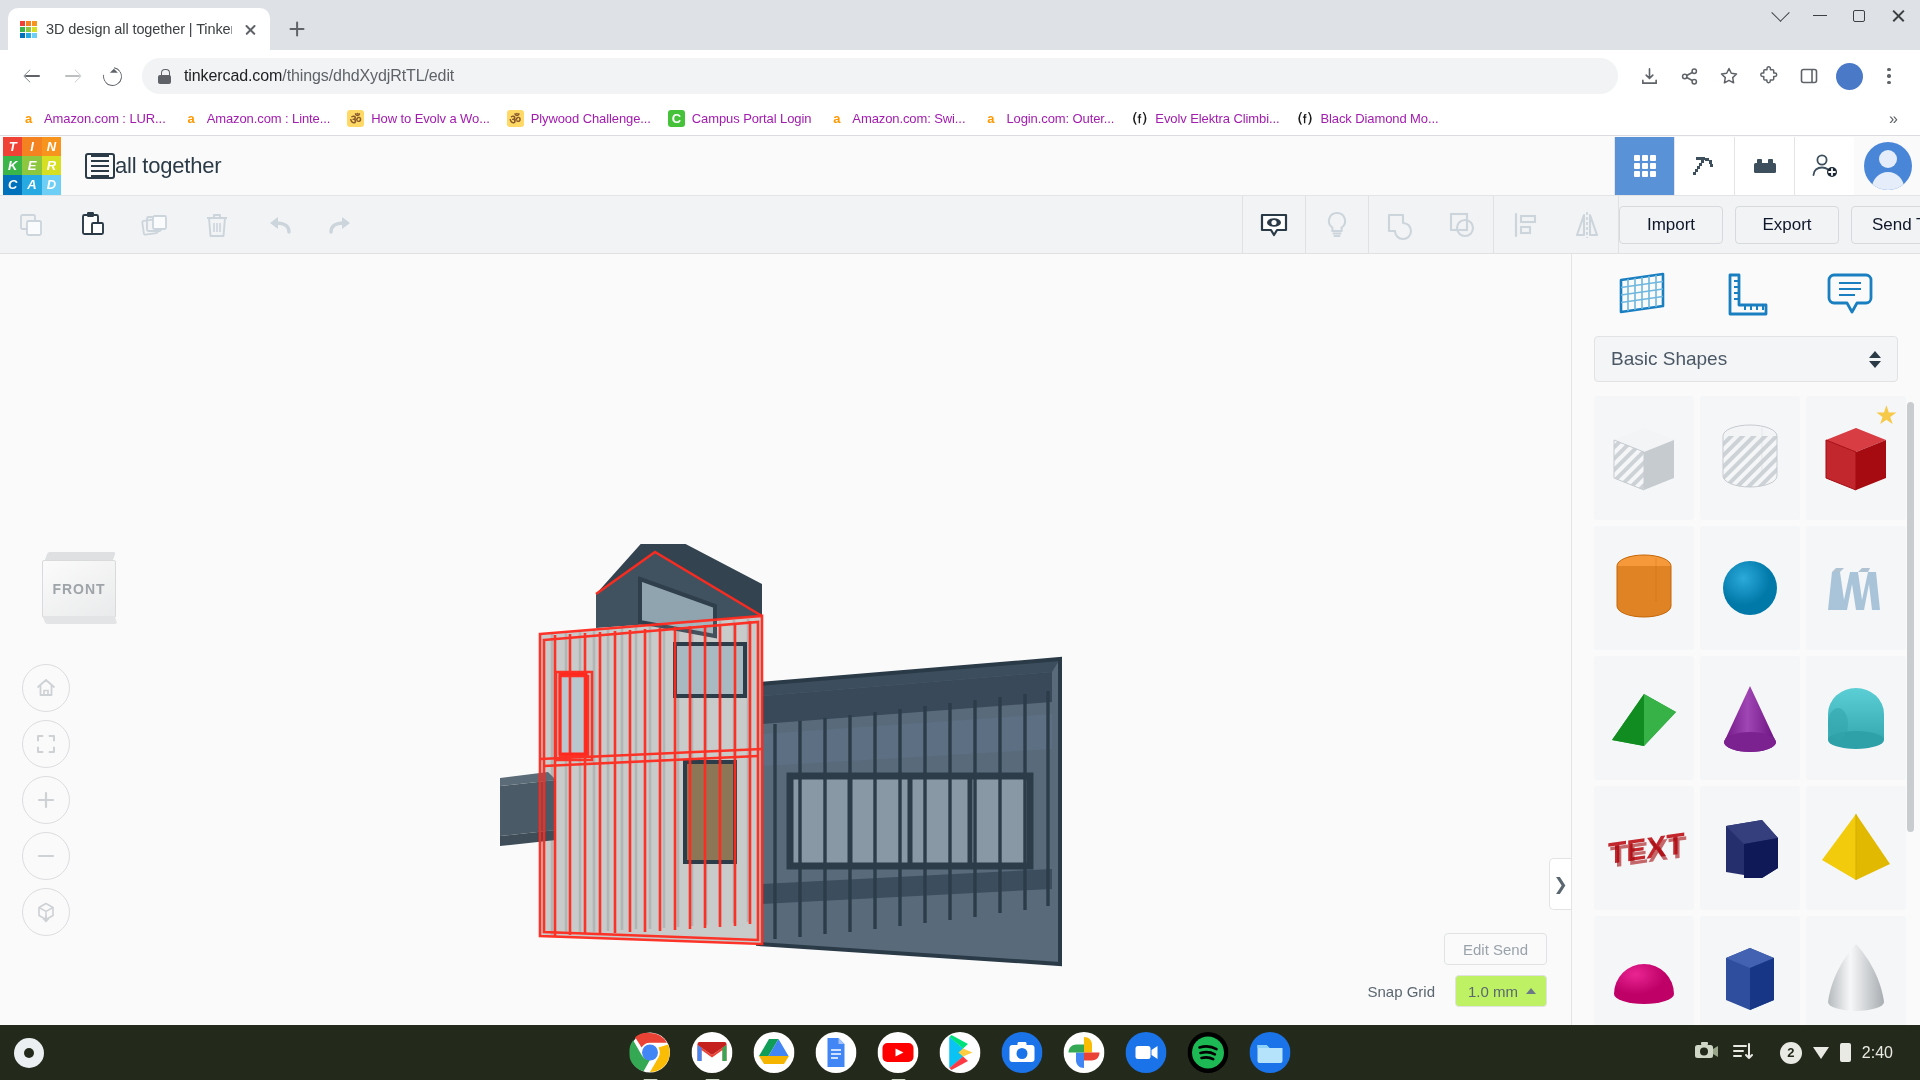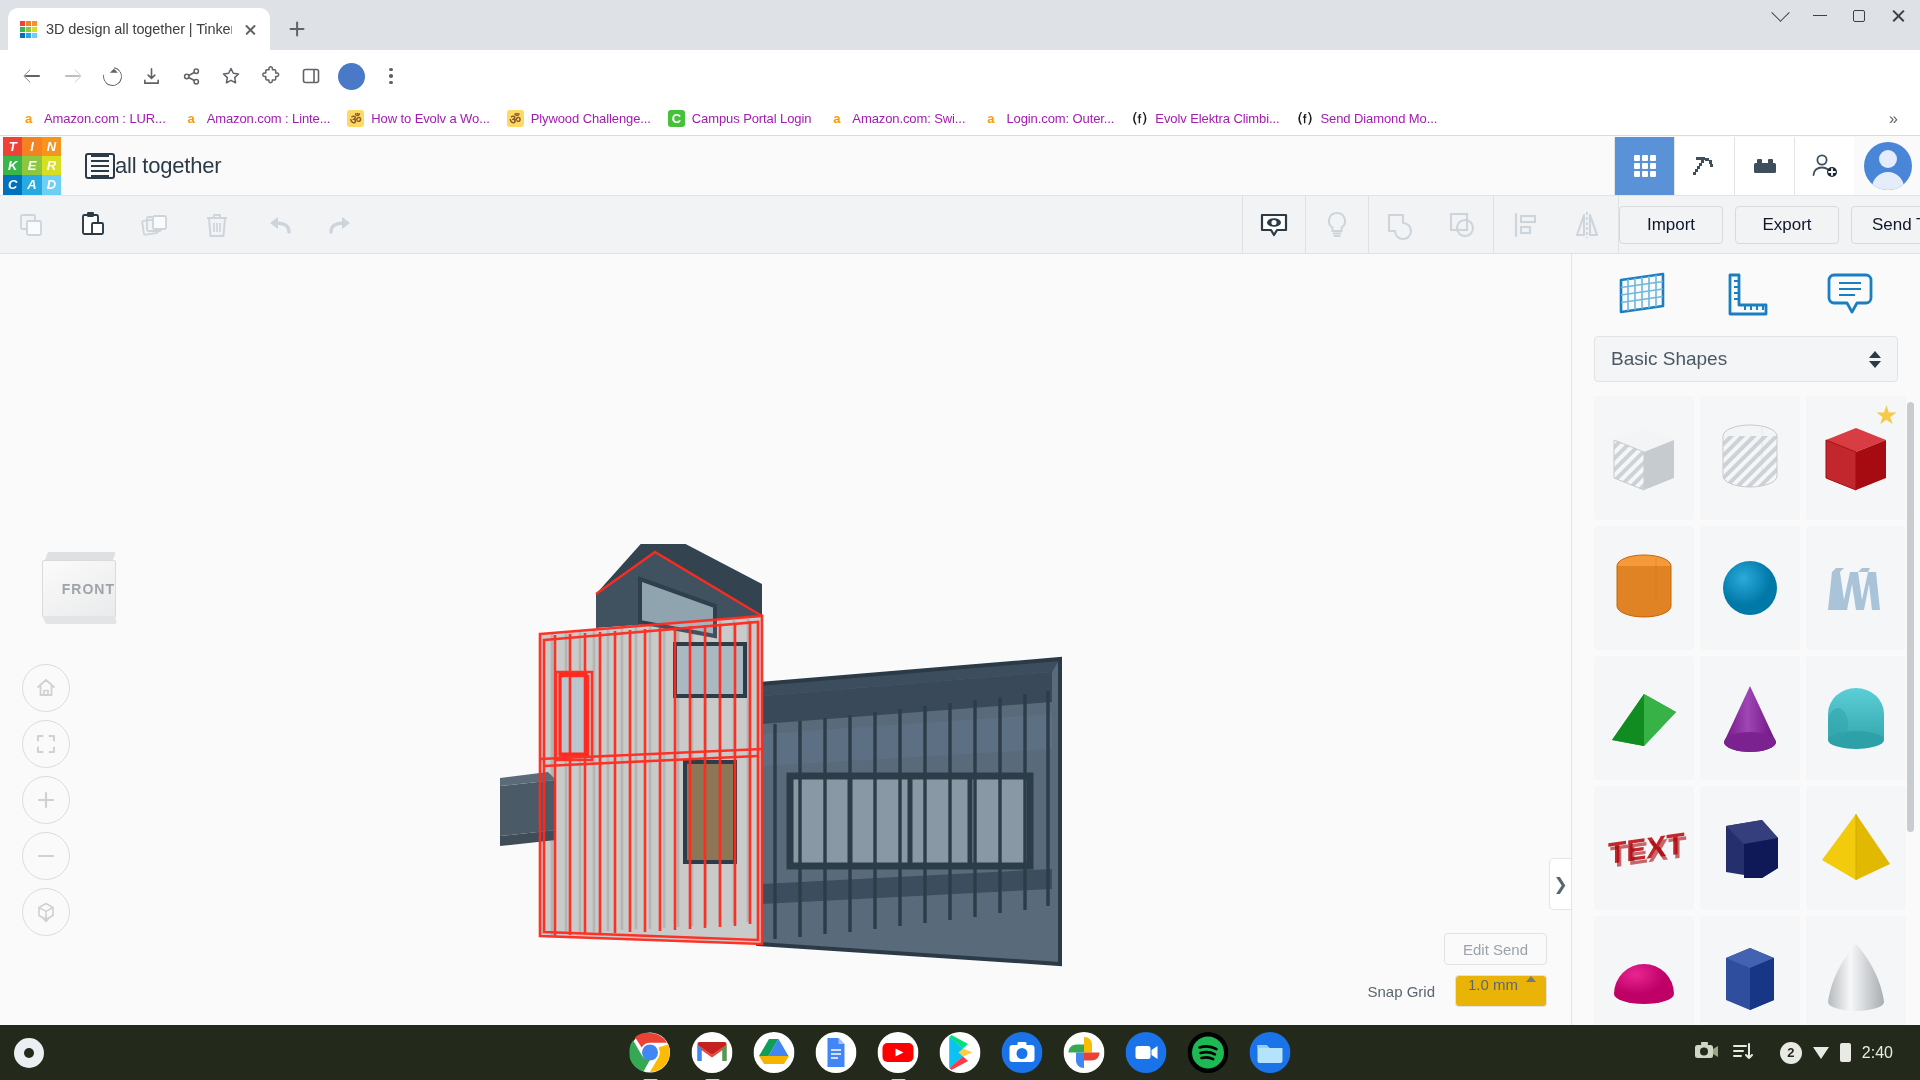--- a/index.html
+++ b/index.html
@@ -127,37 +127,37 @@
 
   .tc-body { flex:1; display:flex; min-height:0; position:relative; }
   .viewport { flex:1; background:#fafafa; position:relative; overflow:hidden; }
 
   
   .viewcube { position:absolute; left:40px; top:298px; width:80px; height:74px; }
   .vc-top { position:absolute; left:6px; top:0; width:68px;height:10px; background:#dfe0e1;
       transform:skewX(-20deg); border-radius:2px;}
   .vc-face { position:absolute; left:2px; top:8px; width:74px;height:58px;
       background:linear-gradient(150deg,#fbfbfb,#e9eaeb); border:1px solid #d9dadb; border-radius:2px;
-      display:flex;align-items:center;justify-content:flex-end;}
+      display:flex;align-items:center;justify-content:center;}
   .vc-face span{ font-size:14px;font-weight:bold;color:#9fa4a8;letter-spacing:1px;}
   .vc-bot { position:absolute; left:4px; top:64px; width:72px;height:8px;background:#e3e4e5;
       transform:skewX(18deg); border-radius:2px;}
 
   .vp-ctrls { position:absolute; left:22px; top:410px; display:flex; flex-direction:column; gap:8px; }
   .vp-btn { width:48px;height:48px;border:1.6px solid #dcdddf;border-radius:50%;
      display:flex;align-items:center;justify-content:center;background:transparent;}
 
   .grid-foot { position:absolute; right:24px; bottom:18px; display:flex;flex-direction:column;
      align-items:flex-end; gap:10px; }
   .editgrid { height:32px;padding:0 18px;border:1px solid #e0e2e4;border-radius:4px;background:#fafafa;
      color:#9aa3ab;font-size:15px;display:flex;align-items:center;}
   .snaprow { display:flex;align-items:center;gap:20px;}
   .snaplbl { font-size:15px;color:#5b6770; }
-  .snapsel { height:32px;padding:0 10px 0 12px;border:1px solid #e0e2e4;border-radius:4px;background:#eab308;
-     color:#5b6770;font-size:15px;display:flex;align-items:flex-start;gap:8px;}
+  .snapsel { height:32px;padding:0 10px 0 12px;border:1px solid #e0e2e4;border-radius:4px;background:#bef264;
+     color:#5b6770;font-size:15px;display:flex;align-items:center;gap:8px;}
   .caret-up { width:0;height:0;border-left:5px solid transparent;border-right:5px solid transparent;
      border-bottom:6px solid #6c7a87; }
 
   
   .panel-handle { position:absolute; right:349px; top:604px; width:22px;height:52px;background:#fff;
      border:1px solid #e2e4e6; border-right:none; border-radius:5px 0 0 5px; display:flex;
      align-items:center;justify-content:center; color:#5b6770; font-size:17px; z-index:5;}
 
   .sidepanel { width:349px; background:#fafafa; border-left:1px solid #e2e4e6;
      display:flex; flex-direction:column; min-height:0; }
@@ -230,20 +230,24 @@
   <div class="navbar">
     <span class="navbtn">
         <span class="arrow-l"></span>
       </span>
     <span class="navbtn">
         <span class="arrow-r"></span>
       </span>
     <span class="navbtn">
         <span class="reload"></span>
       </span>
+    <div class="omnibox">
+      <span class="lock"></span>
+      <span class="url"><b>tinkercad.com</b><span>/things/dhdXydjRtTL/edit</span></span>
+    </div>
     <div class="nav-icons">
       <span class="nicon">
         <svg width="19" height="19" viewBox="0 0 20 20">
             <path d="M10 2v9M6.5 8.5L10 12l3.5-3.5M3 14v3h14v-3" fill="none" stroke="#5f6368" stroke-width="1.7" stroke-linecap="round"></path>
           </svg>
         </span>
       <span class="nicon">
         <svg width="19" height="19" viewBox="0 0 20 20">
             <circle cx="15" cy="4.5" r="2.3" fill="none" stroke="#5f6368" stroke-width="1.6"></circle>
             <circle cx="5" cy="10" r="2.3" fill="none" stroke="#5f6368" stroke-width="1.6"></circle>
@@ -308,21 +312,21 @@
       <div class="bm">
         <span class="bm-ico" style="background:transparent;color:#ff9900">a</span>
         <span class="bm-label">Login.com: Outer...</span>
       </div>
       <div class="bm">
         <span class="bm-ico" style="background:transparent;color:#1a1a1a">⒡</span>
         <span class="bm-label">Evolv Elektra Climbi...</span>
       </div>
       <div class="bm">
         <span class="bm-ico" style="background:transparent;color:#1a1a1a">⒡</span>
-        <span class="bm-label">Send Diamond Mo...</span>
+        <span class="bm-label">Black Diamond Mo...</span>
       </div>
       <span class="bm-more">»</span>
     </div>
 
   <div class="app">
 
     <div class="tc-header">
       <div class="tc-logo" id="tc-logo">
           <i style="background: rgb(239, 65, 54);">T</i>
           <i style="background: rgb(245, 130, 32);">I</i>

